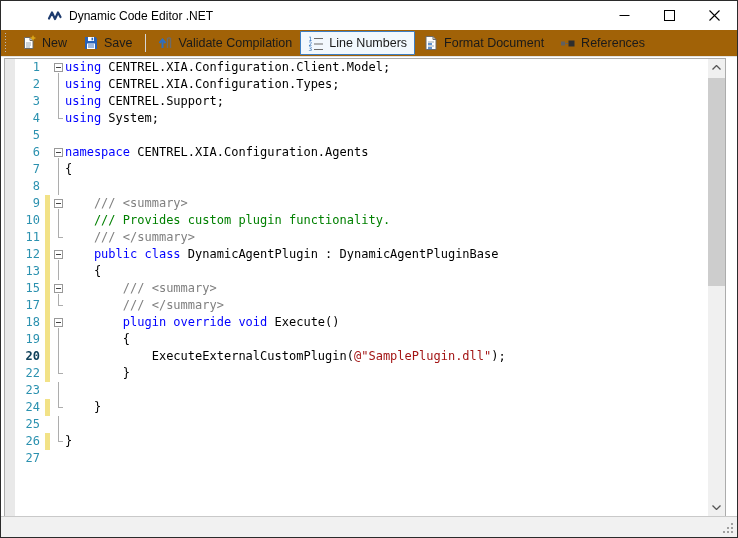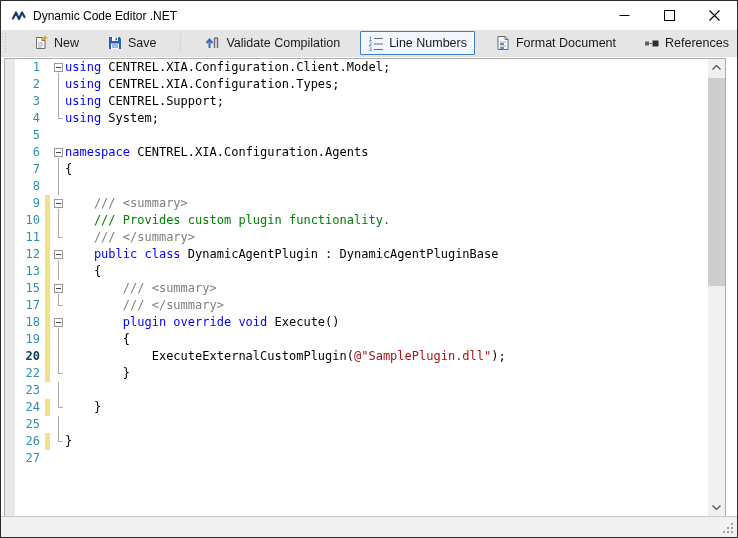--- a/index.html
+++ b/index.html
@@ -8,30 +8,30 @@
 
   .window {
     width:738px; height:538px;
     border:1px solid #2b2b2b;
     background:#fff;
     position:relative;
     overflow:hidden;
   }
 
   
-  .titlebar { height:29px; background:#fff; display:flex; align-items:center; position:relative; }
+  .titlebar { height:29px; background:#fff; display:flex; align-items:center; position:relative;padding-left:36px; }
   .app-icon { width:16px; height:16px; margin-left:10px; margin-right:6px; flex:0 0 auto; }
   .title-text { font-size:12px; color:#000; }
   .caption-buttons { position:absolute; right:0; top:0; height:29px; display:flex; }
   .cap-btn { width:45px; height:29px; display:flex; align-items:center; justify-content:center; background:#fff; border:none; cursor:default; }
 
   
   .toolbar {
-    height:27px; background:#e5e5e5; border-bottom:1px solid #e2e2e2;
-    display:flex; align-items:center; font-size:12.5px; color:#1a1a1a;justify-content:space-between;
+    height:27px; background:#a16207; border-bottom:1px solid #e2e2e2;
+    display:flex; align-items:center; font-size:12.5px; color:#1a1a1a;
   }
   .gripper { width:4px; height:20px; margin:0 5px 0 3px;
     background:repeating-linear-gradient(to bottom,#b9b9b9 0 1px,transparent 1px 3px);
     background-size:1px 100%; background-repeat:no-repeat; background-position:1px 0; }
   .tb-item { display:flex; align-items:center; gap:5px; padding:3px 7px; border:1px solid transparent; background:transparent; font-size:12.5px; color:#1a1a1a; font-family:inherit; cursor:default; white-space:nowrap; }
   .tb-item.toggled { border:1px solid var(--toggle-border); background:var(--toggle-bg); border-radius:1px; }
   .tb-sep { width:1px; height:18px; background:#d6d6d6; margin:0 4px; }
   .tb-icon { width:16px; height:16px; flex:0 0 auto; }
 
   

